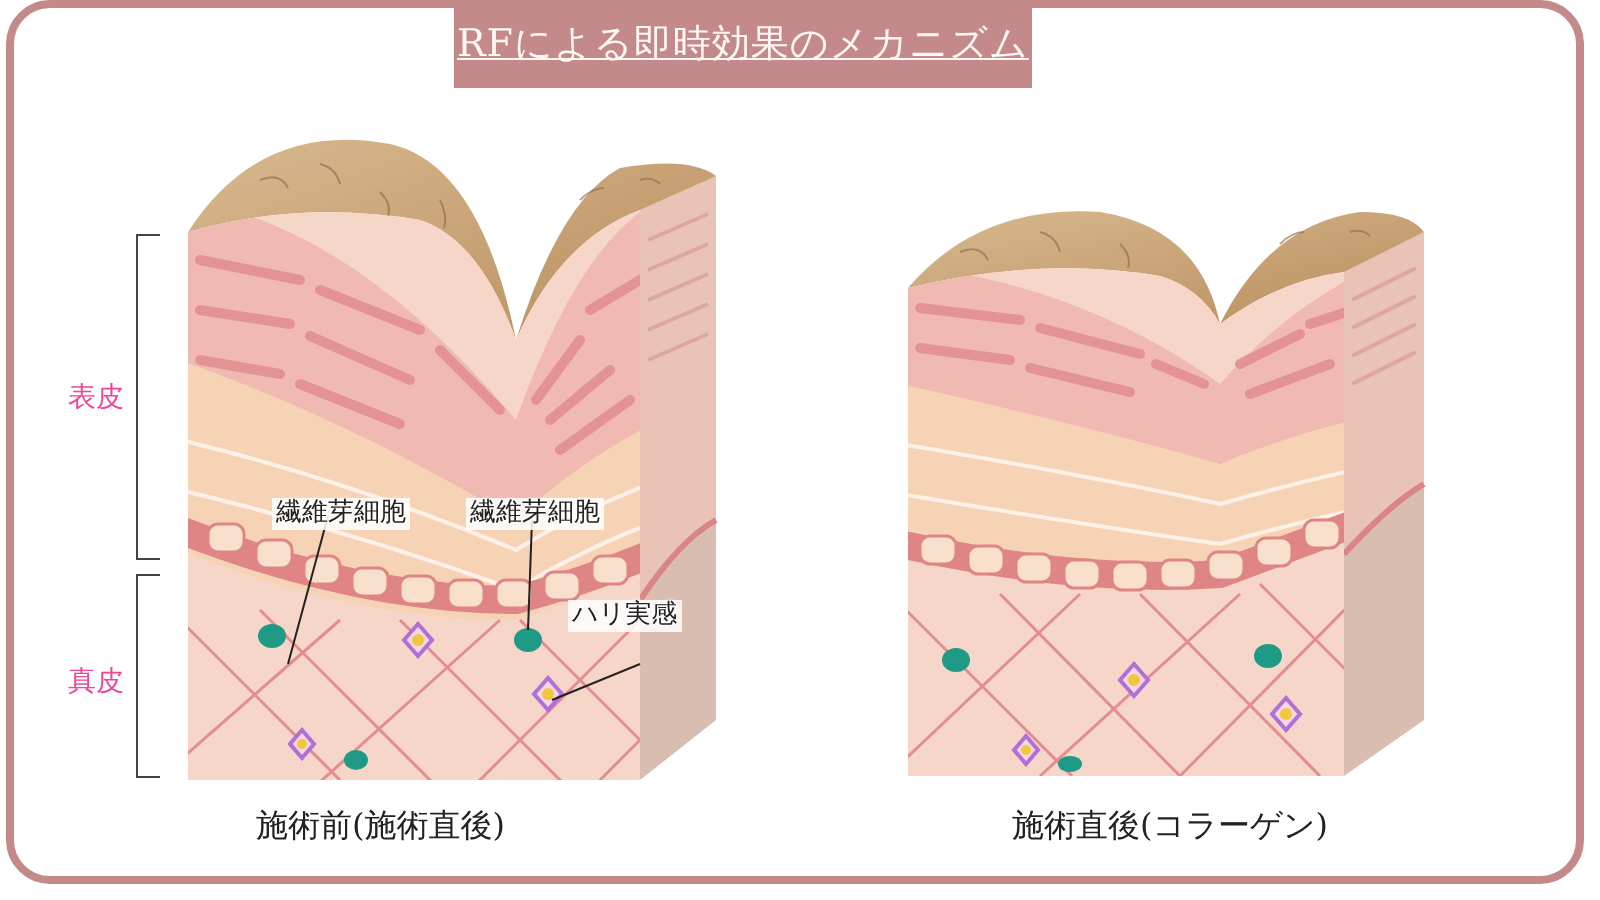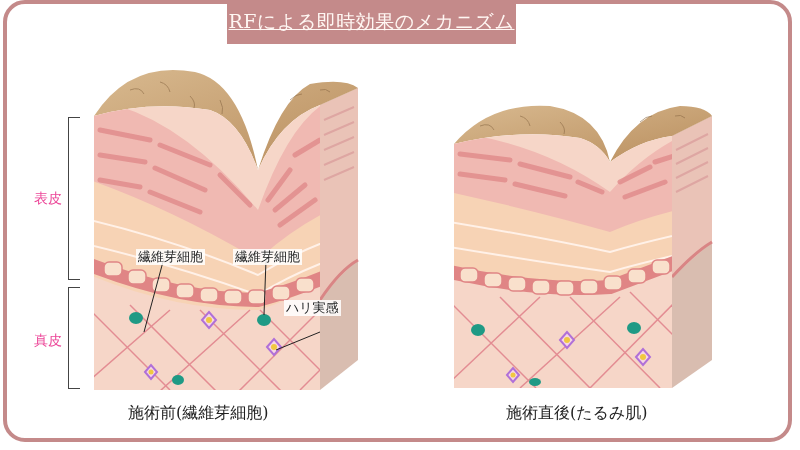--- a/index.html
+++ b/index.html
@@ -232,14 +232,14 @@
     <circle cx="117" cy="248" r="3"></circle>
       <circle cx="193" cy="265" r="3"></circle>
       <circle cx="63" cy="283" r="2.5"></circle>
   </g>
 </svg>
 
 <div class="callout" style="left:136px;top:249px;">繊維芽細胞</div>
 <div class="callout" style="left:233px;top:249px;">繊維芽細胞</div>
 <div class="callout" style="left:284px;top:300px;">ハリ実感</div>
 
-<div class="caption" style="left:128px;">施術前(繊維芽細胞)</div>
-<div class="caption" style="left:506px;">施術直後(たるみ肌)</div>
+<div class="caption" style="left:128px;">施術前(施術直後)</div>
+<div class="caption" style="left:506px;">施術直後(コラーゲン)</div>
 
 </body></html>

